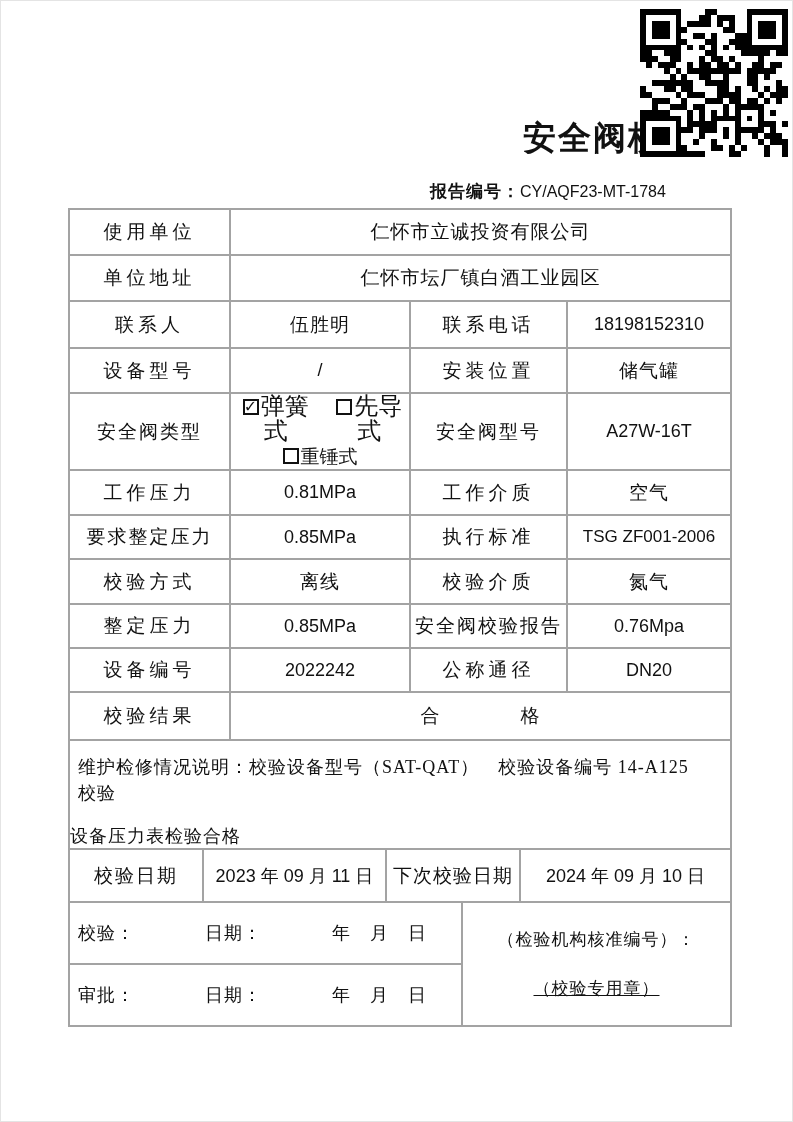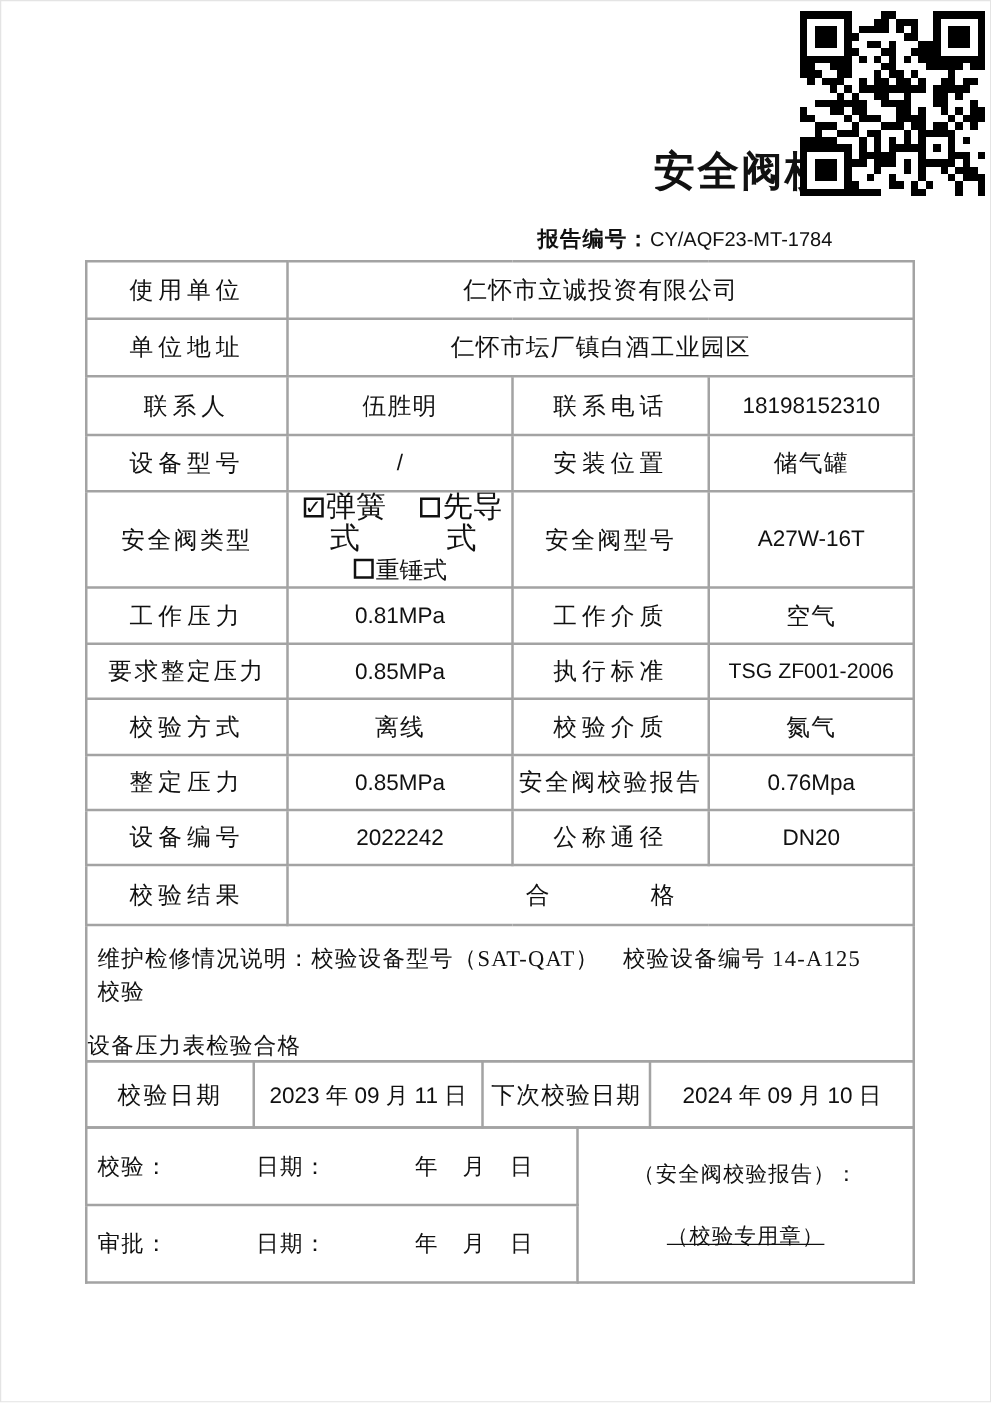--- a/index.html
+++ b/index.html
@@ -523,21 +523,21 @@
       <tbody>
           <tr style="height:62px">
         <td>
           <div class="sig-line">
             <span>校验：</span>
             <span>日期：</span>
             <span>年　月　日</span>
           </div>
         </td>
         <td class="org-cell" rowspan="2">
-          <div class="org-l1">（安全阀校验报告）：</div>
+          <div class="org-l1">（检验机构核准编号）：</div>
           <div class="org-l2">（校验专用章）</div>
         </td>
       </tr>
       <tr style="height:62px">
         <td>
           <div class="sig-line">
             <span>审批：</span>
             <span>日期：</span>
             <span>年　月　日</span>
           </div>

